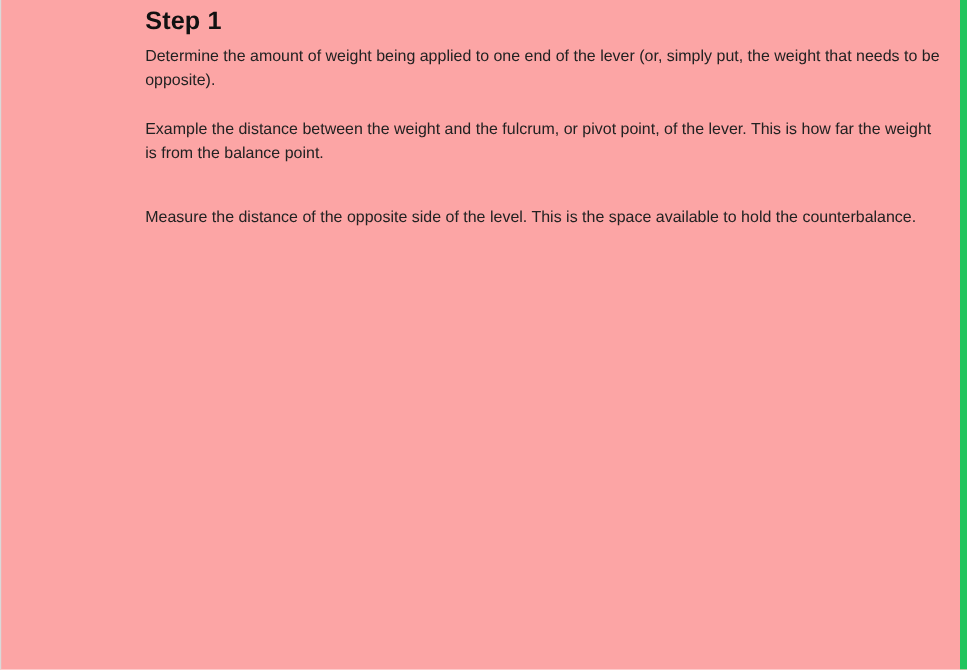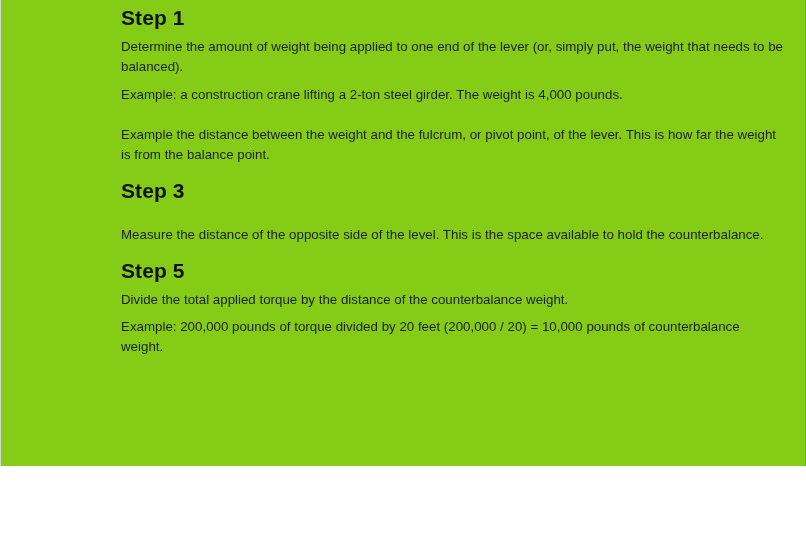--- a/index.html
+++ b/index.html
@@ -10,25 +10,25 @@
     width: 806px;
     height: 558px;
     background: #ffffff;
     font-family: "Liberation Sans", sans-serif;
     color: #1a1a1a;
     overflow: hidden;
   }
   .page {
     position: relative;
     width: 806px;
-    height: 466px;
+    height: 558px;
     box-sizing: border-box;
     border-left: 1px solid #d9d9d9;
-    border-right: 1px solid #22c55e;
-    background: #84cc16;
+    border-right: 6px solid #22c55e;
+    background: #fca5a5;
   }
   .content {
     position: absolute;
     left: 120px;
     top: 0;
     width: 664px;
   }
   .step-heading {
     font-size: 21px;
     font-weight: 600;
@@ -61,44 +61,37 @@
   }
 </style>
 </head>
 <body>
 
 <div class="page">
   <div class="content">
 
     <section class="step-block first">
       <h2 class="step-heading">Step 1</h2>
-      <p class="body-text">Determine the amount of weight being applied to one end of the lever (or, simply put, the weight that needs to be balanced).</p>
-      <p class="body-text">Example: a construction crane lifting a 2-ton steel girder. The weight is 4,000 pounds.</p>
+      <p class="body-text">Determine the amount of weight being applied to one end of the lever (or, simply put, the weight that needs to be opposite).</p>
     </section>
 
     <div class="spacer-before-heading"></div>
 
     <section class="step-block">
       <p class="body-text">Example the distance between the weight and the fulcrum, or pivot point, of the lever. This is how far the weight is from the balance point.</p>
     </section>
 
     <div class="spacer-before-heading"></div>
 
     <section class="step-block">
-      <h2 class="step-heading">Step 3</h2>
     </section>
 
     <div class="spacer-before-heading"></div>
 
     <section class="step-block">
       <p class="body-text">Measure the distance of the opposite side of the level. This is the space available to hold the counterbalance.</p>
     </section>
 
     <div class="spacer-before-heading"></div>
 
-    <section class="step-block">
-      <h2 class="step-heading">Step 5</h2>
-      <p class="body-text">Divide the total applied torque by the distance of the counterbalance weight.</p>
-      <p class="body-text">Example: 200,000 pounds of torque divided by 20 feet (200,000 / 20) = 10,000 pounds of counterbalance weight.</p>
-    </section>
 
   </div>
 </div>
 
 </body></html>

